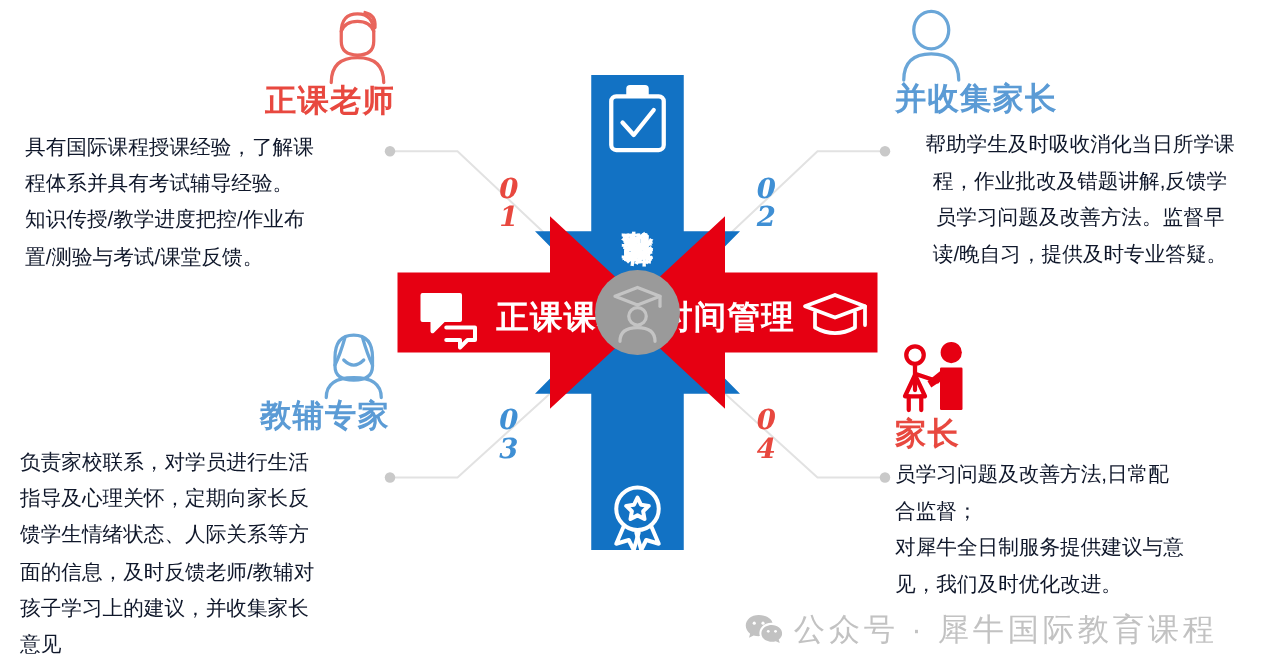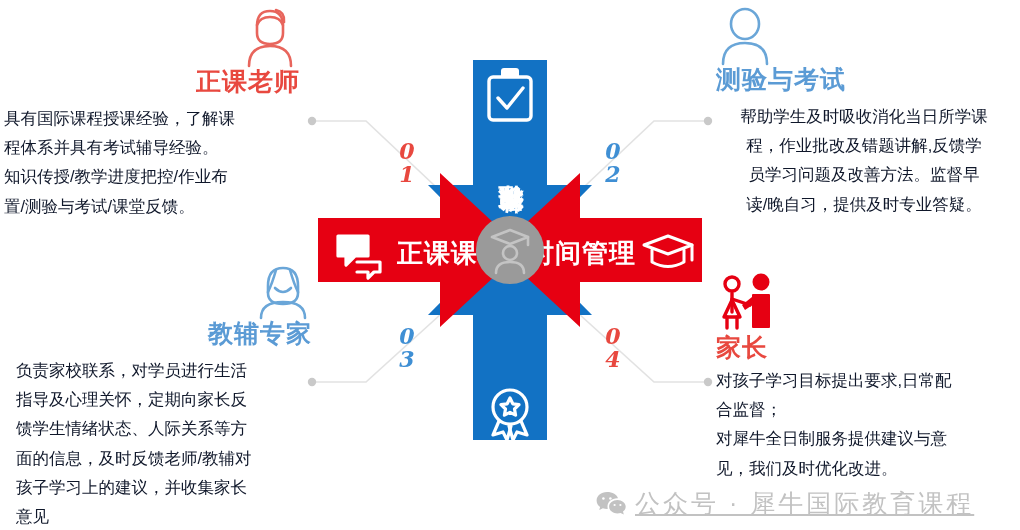--- a/index.html
+++ b/index.html
@@ -48,21 +48,20 @@
 
   
   #footer{
     position:absolute;left:596px;top:487px;
     display:flex;align-items:center;gap:9px;
     color:#c2c2c2;
   }
   #footer .ft-text{
     font-size:25px;letter-spacing:3px;color:#c2c2c2;
     white-space:nowrap;
-    text-decoration:underline;
   }
 </style>
 </head>
 <body>
 
 <div id="stage">
 
   <svg class="conn" style="left:0;top:0;" width="1020" height="530">
     <g stroke="#e2e2e2" stroke-width="1.6" fill="none">
 
@@ -154,21 +153,21 @@
   </div>
   <div class="num blue" style="left:390px;top:325px;width:34px;">
     <span>0</span>
     <span>3</span>
   </div>
   <div class="num red" style="left:596px;top:325px;width:34px;">
     <span>0</span>
     <span>4</span>
   </div>
 
-  <div class="quad" style="left:4px;top:6px;width:296px;">
+  <div class="quad" style="left:20px;top:6px;width:296px;">
     <div class="icon-wrap align-r">
       <svg width="60" height="62" viewBox="0 0 60 62" style="display:inline-block;">
         <g fill="none" stroke="#e8655c" stroke-width="2.6" stroke-linejoin="round" stroke-linecap="round">
           <path d="M17,20 Q17,5 30,5 Q43,5 43,20 L43,27 Q43,38 30,38 Q17,38 17,27 Z"></path>
           <path d="M17,19 Q20,11 30,11 Q40,11 43,19"></path>
           <path d="M36,4 Q45,6 44,16"></path>
           <path d="M9,60 Q9,40 30,40 Q51,40 51,60"></path>
         </g>
       </svg>
     </div>
@@ -181,21 +180,21 @@
 
   <div class="quad" style="left:716px;top:6px;width:296px;">
     <div class="icon-wrap">
       <svg width="58" height="60" viewBox="0 0 58 60" style="display:inline-block;">
         <g fill="none" stroke="#6aa6d8" stroke-width="2.6" stroke-linejoin="round" stroke-linecap="round">
           <ellipse cx="29" cy="18" rx="14" ry="15"></ellipse>
           <path d="M7,58 Q7,37 29,37 Q51,37 51,58"></path>
         </g>
       </svg>
     </div>
-    <h2 class="q-head blue">测验与考试</h2>
+    <h2 class="q-head blue">并收集家长</h2>
     <p class="q-body" style="margin-top:8px;text-align:center;">帮助学生及时吸收消化当日所学课
 程，作业批改及错题讲解,反馈学
 员学习问题及改善方法。监督早
 读/晚自习，提供及时专业答疑。</p>
   </div>
 
   <div class="quad" style="left:16px;top:262px;width:296px;">
     <div class="icon-wrap align-r">
       <svg width="58" height="58" viewBox="0 0 58 58" style="display:inline-block;">
         <g fill="none" stroke="#6aa6d8" stroke-width="2.6" stroke-linejoin="round" stroke-linecap="round">
@@ -228,21 +227,21 @@
           <path d="M16,27 L34,33"></path>
         </g>
         <g fill="#e60012">
           <circle cx="45" cy="10" r="8.5"></circle>
           <rect x="36" y="22" width="18" height="34" rx="1"></rect>
           <path d="M36,25 L26,33 L29,38 L38,32 Z"></path>
         </g>
       </svg>
     </div>
     <h2 class="q-head red">家长</h2>
-    <p class="q-body" style="margin-top:4px;">对孩子学习目标提出要求,日常配
+    <p class="q-body" style="margin-top:4px;">员学习问题及改善方法,日常配
 合监督；
 对犀牛全日制服务提供建议与意
 见，我们及时优化改进。</p>
   </div>
 
   <div id="footer">
     <span style="line-height:0;">
       <svg width="30" height="26" viewBox="0 0 30 26">
         <g fill="#c2c2c2">
           <path d="M11,1 C5,1 0.6,4.8 0.6,9.4 C0.6,12 1.9,14.3 4.1,15.9 L3.2,19.1 L6.9,17.3 C8.2,17.7 9.6,17.9 11,17.9 C11.3,17.9 11.6,17.9 11.9,17.8 C11.6,17 11.5,16.2 11.5,15.4 C11.5,10.8 15.8,7.2 21.1,7.2 C21.4,7.2 21.7,7.2 22,7.2 C21.1,3.6 16.5,1 11,1 Z"></path>

